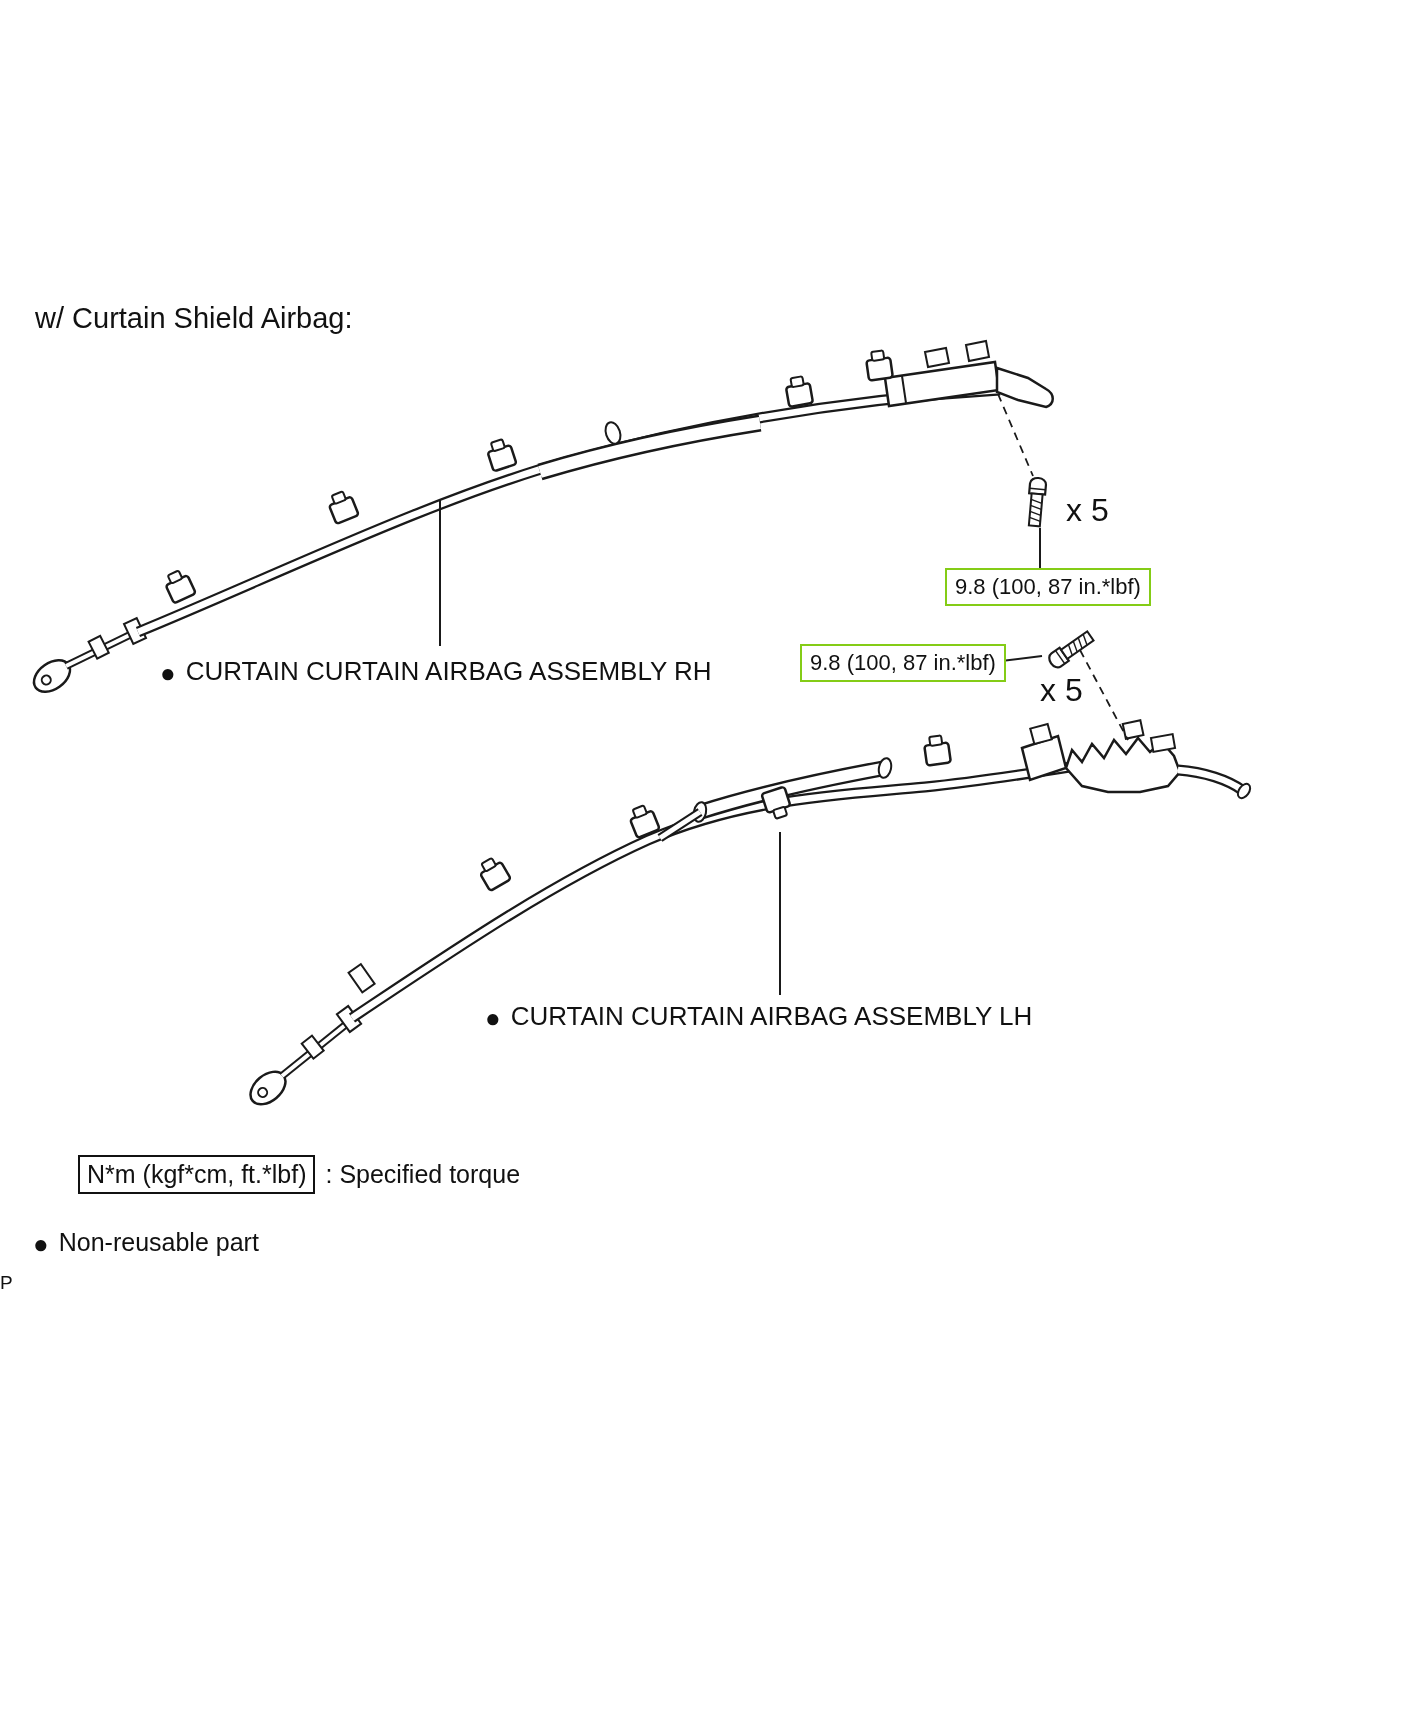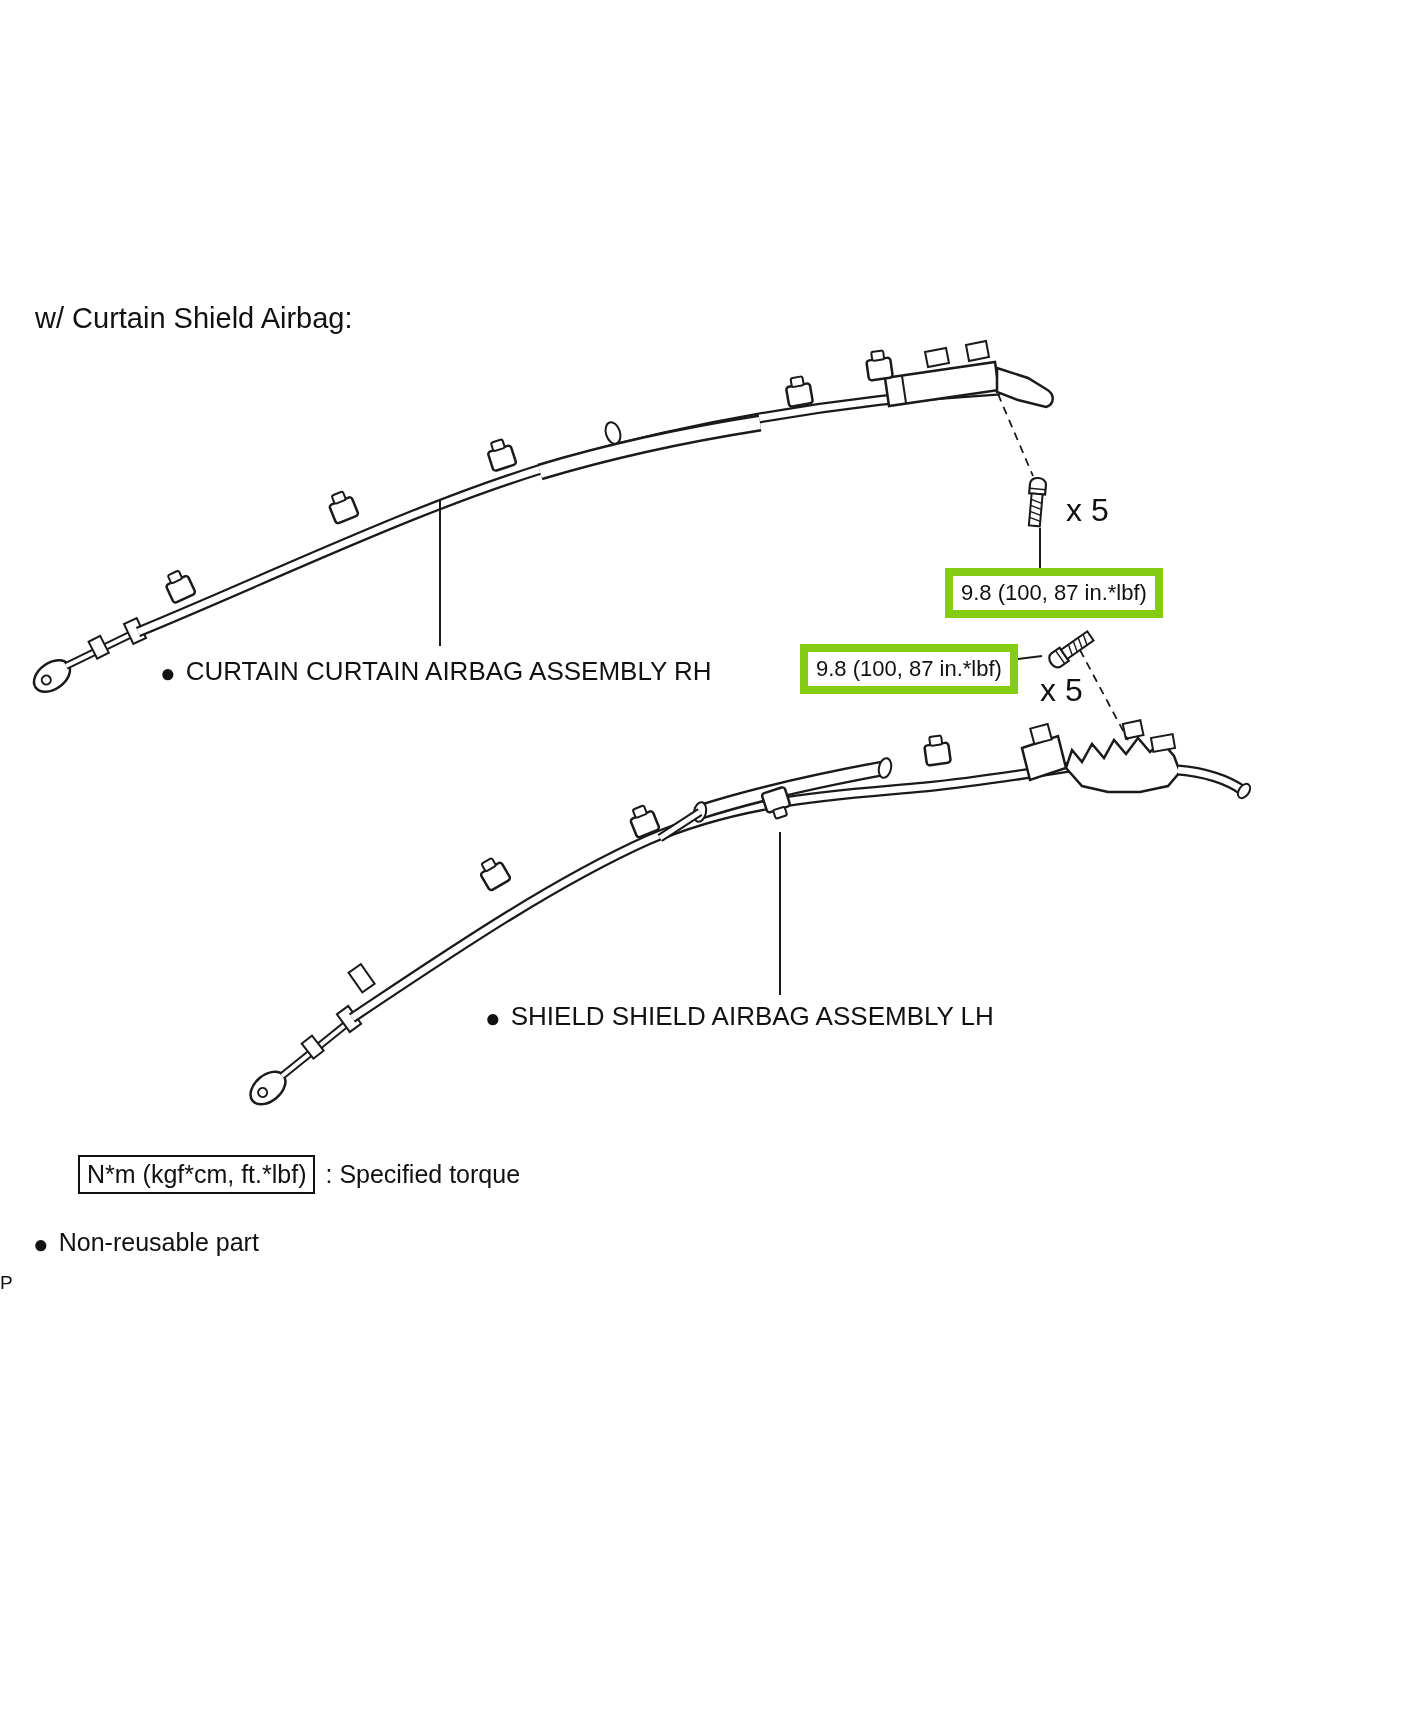--- a/index.html
+++ b/index.html
@@ -10,21 +10,21 @@
     background: #ffffff;
     font-family: "Liberation Sans", sans-serif;
     color: #111111;
     overflow: hidden;
   }
   .abs { position: absolute; white-space: nowrap; }
   .title { font-size: 29px; }
   .part-label { font-size: 26px; display: flex; align-items: center; gap: 10px; }
   .bullet { font-size: 26px; line-height: 1; transform: translateY(1px); }
   .torque-box {
-    border: 8px solid #84cc16;
+    border: 2px solid #84cc16;
     background: #ffffff;
     font-size: 22px;
     padding: 4px 8px;
     display: inline-block;
   }
   .count-label { font-size: 32px; }
   .legend-row { display: flex; align-items: center; gap: 10px; font-size: 25px; }
   .legend-box {
     border: 2px solid #111111;
     padding: 3px 7px;
@@ -153,21 +153,21 @@
 
   <div class="abs count-label" style="left:1040px; top:672px;">x 5</div>
 
   <div class="abs part-label" style="left:160px; top:656px;">
     <span class="bullet">●</span>
     <span>CURTAIN CURTAIN AIRBAG ASSEMBLY RH</span>
   </div>
 
   <div class="abs part-label" style="left:485px; top:1001px;">
     <span class="bullet">●</span>
-    <span>SHIELD SHIELD AIRBAG ASSEMBLY LH</span>
+    <span>CURTAIN CURTAIN AIRBAG ASSEMBLY LH</span>
   </div>
 
   <div class="abs legend-row" style="left:30px; top:1155px;padding-left:48px;">
     <span class="legend-box">N*m (kgf*cm, ft.*lbf)</span>
     <span>: Specified torque</span>
   </div>
 
   <div class="abs legend-row" style="left:33px; top:1228px;">
     <span class="bullet">●</span>
     <span>Non-reusable part</span>

